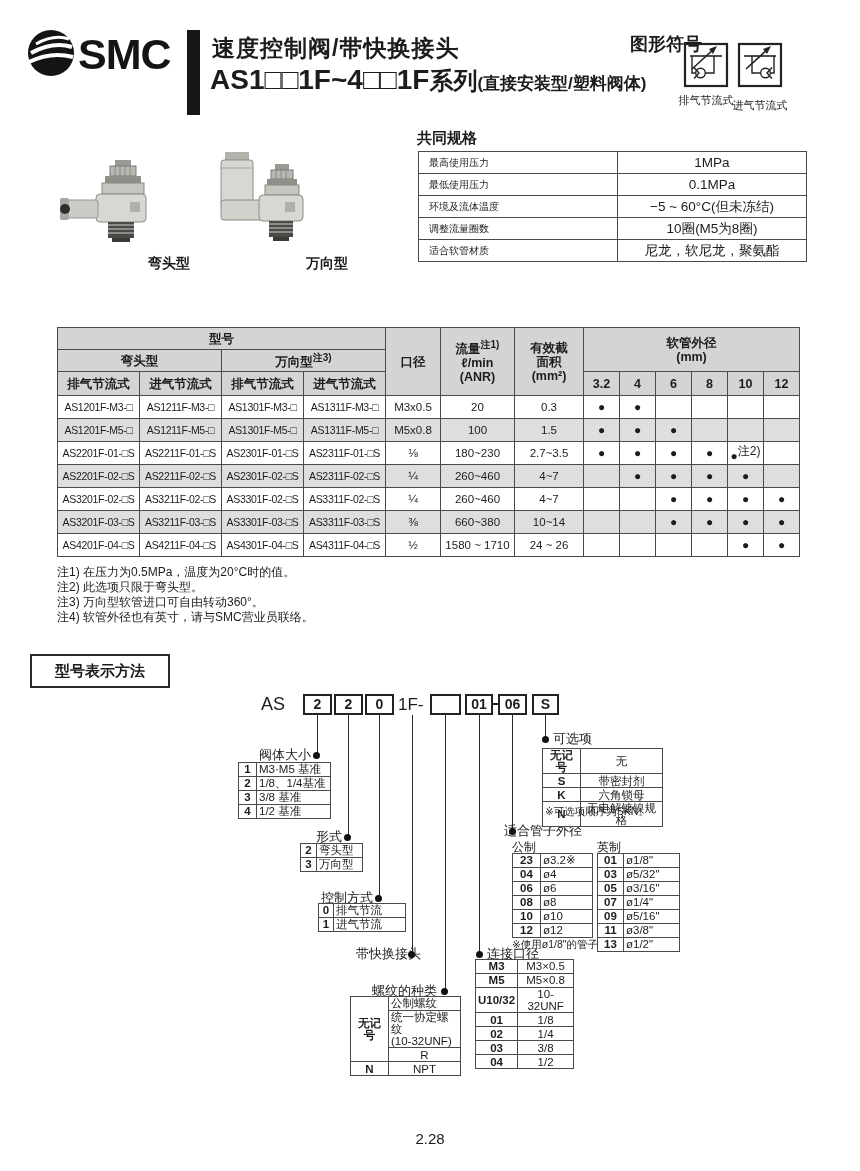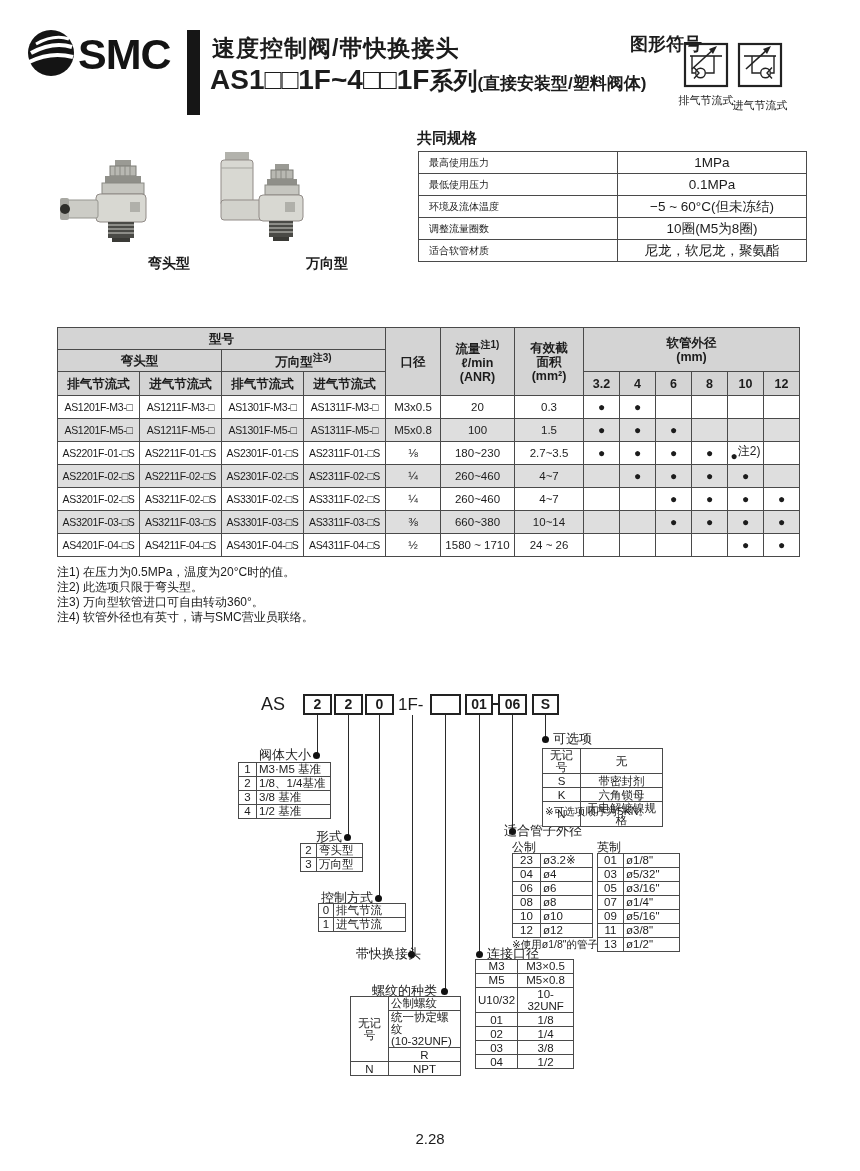--- a/index.html
+++ b/index.html
@@ -51,21 +51,21 @@
   .ctext{position:absolute;top:694px;font-size:18px;line-height:21px;white-space:nowrap}
   .cdash{position:absolute;left:493px;top:703px;width:5px;height:2px;background:#222}
   .vline{position:absolute;width:1px;background:#2a2a2a}
   .cdot{position:absolute;width:7px;height:7px;border-radius:50%;background:#111}
   .clabel{position:absolute;font-size:13px;white-space:nowrap}
   .mnote{position:absolute;font-size:10.5px;white-space:nowrap}
   .sublab{position:absolute;font-size:12px;white-space:nowrap}
 
   .mt{position:absolute;border-collapse:collapse;table-layout:fixed;background:#fff}
   .mt td{border:1px solid #4a4a4a;font-size:11.5px;height:14px;line-height:1.05;padding:0 2px;vertical-align:middle;overflow:hidden}
-  .mt .k{font-weight:normal;text-align:center}
+  .mt .k{font-weight:bold;text-align:center}
   .mt .c{text-align:center}
   .mt .h2{height:27px}
 
   .pagenum{position:absolute;left:0;top:1130px;width:860px;text-align:center;font-size:15px}
 </style>
 </head>
 <body>
 
 <div class="page">
 
@@ -335,20 +335,21 @@
         <td class="d">●</td>
       </tr>
     </tbody>
   </table>
 
   <div class="note" style="top:565px">注1) 在压力为0.5MPa，温度为20°C时的值。</div>
   <div class="note" style="top:580px">注2) 此选项只限于弯头型。</div>
   <div class="note" style="top:595px">注3) 万向型软管进口可自由转动360°。</div>
   <div class="note" style="top:610px">注4) 软管外径也有英寸，请与SMC营业员联络。</div>
 
+  <div class="secbox">型号表示方法</div>
 
   <div class="ctext" style="left:261px">AS</div>
   <div class="cbox" style="left:303px;width:29px">2</div>
   <div class="cbox" style="left:334px;width:29px">2</div>
   <div class="cbox" style="left:365px;width:29px">0</div>
   <div class="ctext" style="left:398px;font-size:17px">1F-</div>
   <div class="cbox" style="left:430px;width:31px"></div>
   <div class="cbox" style="left:465px;width:28px">01</div>
   <div class="cdash"></div>
   <div class="cbox" style="left:498px;width:29px">06</div>

